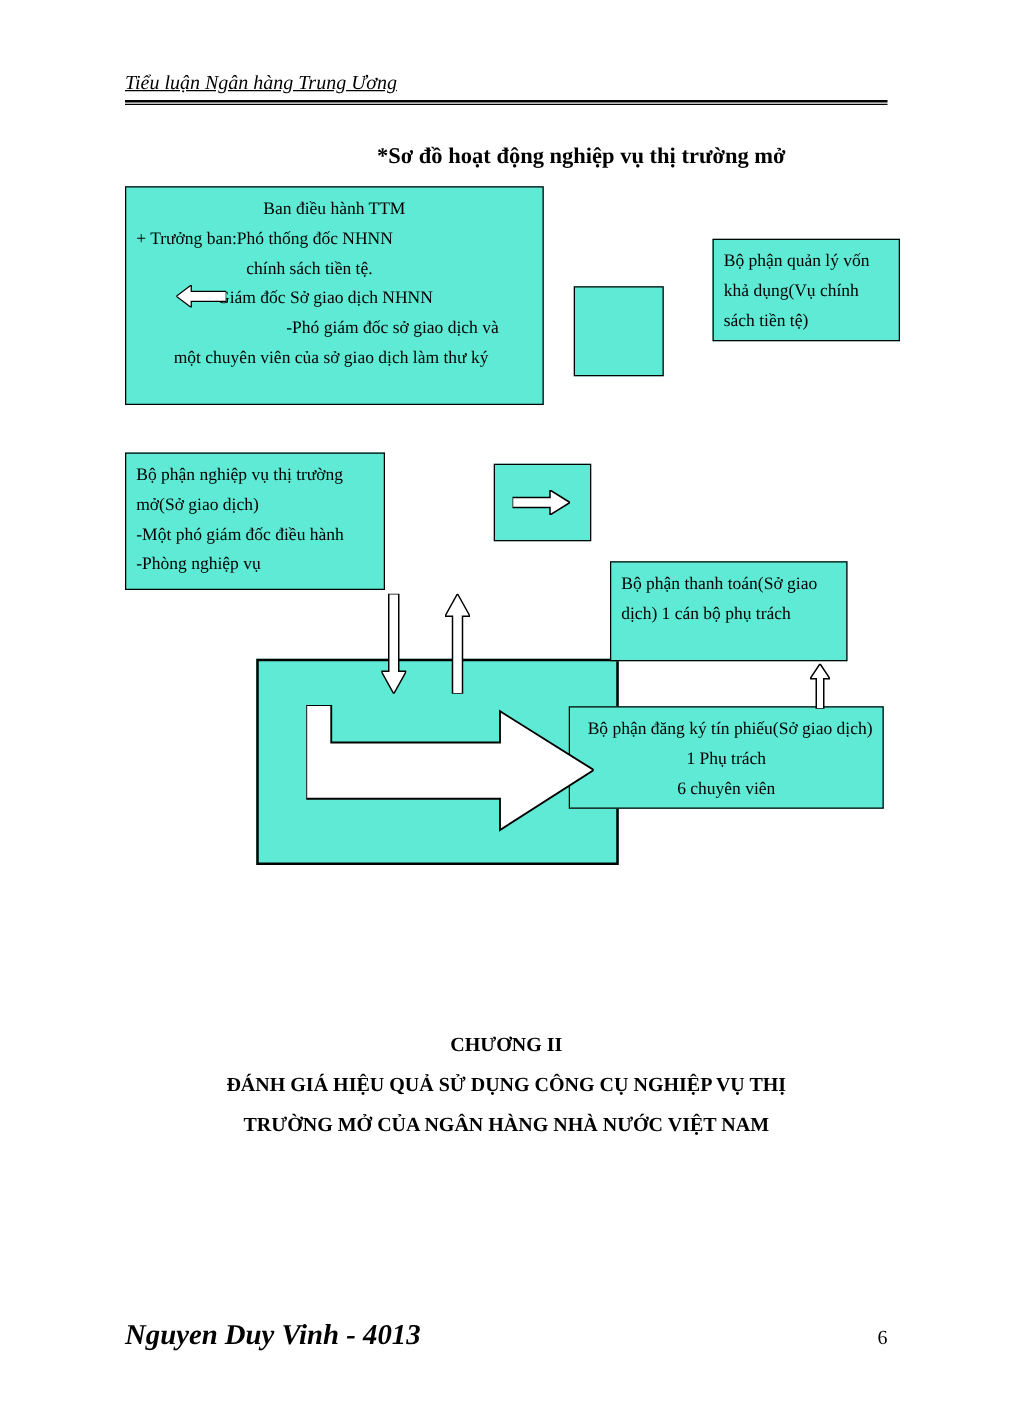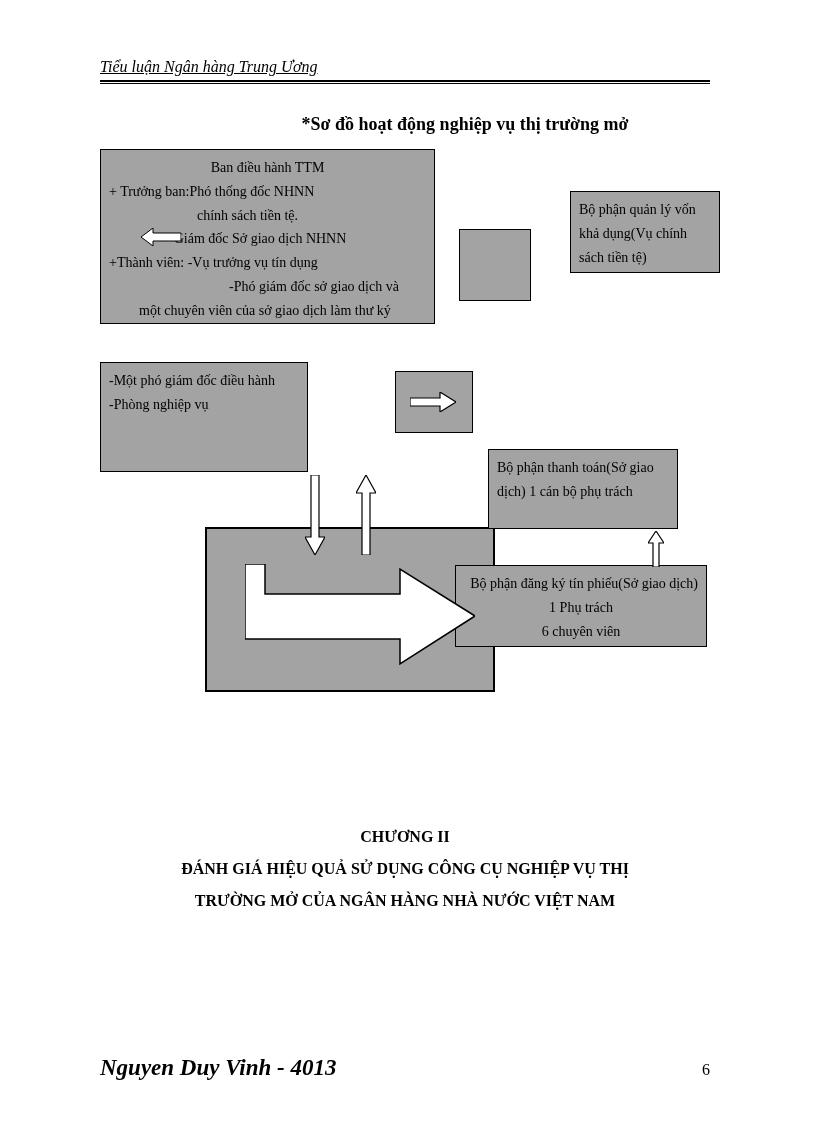--- a/index.html
+++ b/index.html
@@ -41,21 +41,21 @@
     position: relative;
     width: 610px;
     height: 620px;
   }
   .box {
     position: absolute;
     border: 1px solid #000;
     padding: 6px 8px;
     font-size: 14px;
     line-height: 1.7;
-    background: #a3a3a3;
+    background: #5eead4;
   }
   .box-main { left: 0; top: 0; width: 335px; height: 175px; }
   .box-small { left: 359px; top: 80px; width: 72px; height: 72px; }
   .box-capital { left: 470px; top: 42px; width: 150px; height: 82px; }
   .box-ops { left: 0; top: 213px; width: 208px; height: 110px; }
   .box-arrowholder { left: 295px; top: 222px; width: 78px; height: 62px; }
   .box-pay { left: 388px; top: 300px; width: 190px; height: 80px; z-index:2;}
   .box-reg { left: 355px; top: 416px; width: 252px; height: 82px; text-align:center; z-index:2;}
   .box-big { left: 105px; top: 378px; width: 290px; height: 165px; z-index:1; border-width:2px;}
   .arrow-left-small {
@@ -106,32 +106,32 @@
   <div class="diagram">
 
     <div class="box box-main">
       <div style="text-align:center">Ban điều hành TTM</div>
       <div>+ Trưởng ban:Phó thống đốc NHNN</div>
       <svg class="arrow-left-small" viewBox="0 0 40 18">
         <polygon points="0,9 12,0 12,5 40,5 40,13 12,13 12,18" fill="#fff" stroke="#000" stroke-width="1"></polygon>
       </svg>
       <div style="padding-left:88px">chính sách tiền tệ.</div>
       <div style="padding-left:60px">-Giám đốc Sở giao dịch NHNN</div>
-      <div>+Thành viên:  -Vụ trưởng vụ tín dụng</div>
       <div style="padding-left:120px">-Phó giám đốc sở giao dịch và</div>
       <div style="padding-left:30px">một chuyên viên của sở giao dịch làm thư ký</div>
     </div>
 
     <div class="box box-small"></div>
 
     <div class="box box-capital">
       <span>Bộ phận quản lý vốn khả dụng(Vụ chính sách tiền tệ)</span>
     </div>
 
     <div class="box box-ops">
+      <div>Bộ phận nghiệp vụ thị trường mở(Sở giao dịch)</div>
       <div>-Một phó giám đốc điều hành</div>
       <div>-Phòng nghiệp vụ</div>
     </div>
 
     <div class="box box-arrowholder">
       <svg class="arrow-right-mid" viewBox="0 0 46 20">
         <polygon points="0,6 30,6 30,0 46,10 30,20 30,14 0,14" fill="#fff" stroke="#000" stroke-width="1.2"></polygon>
       </svg>
     </div>
 

